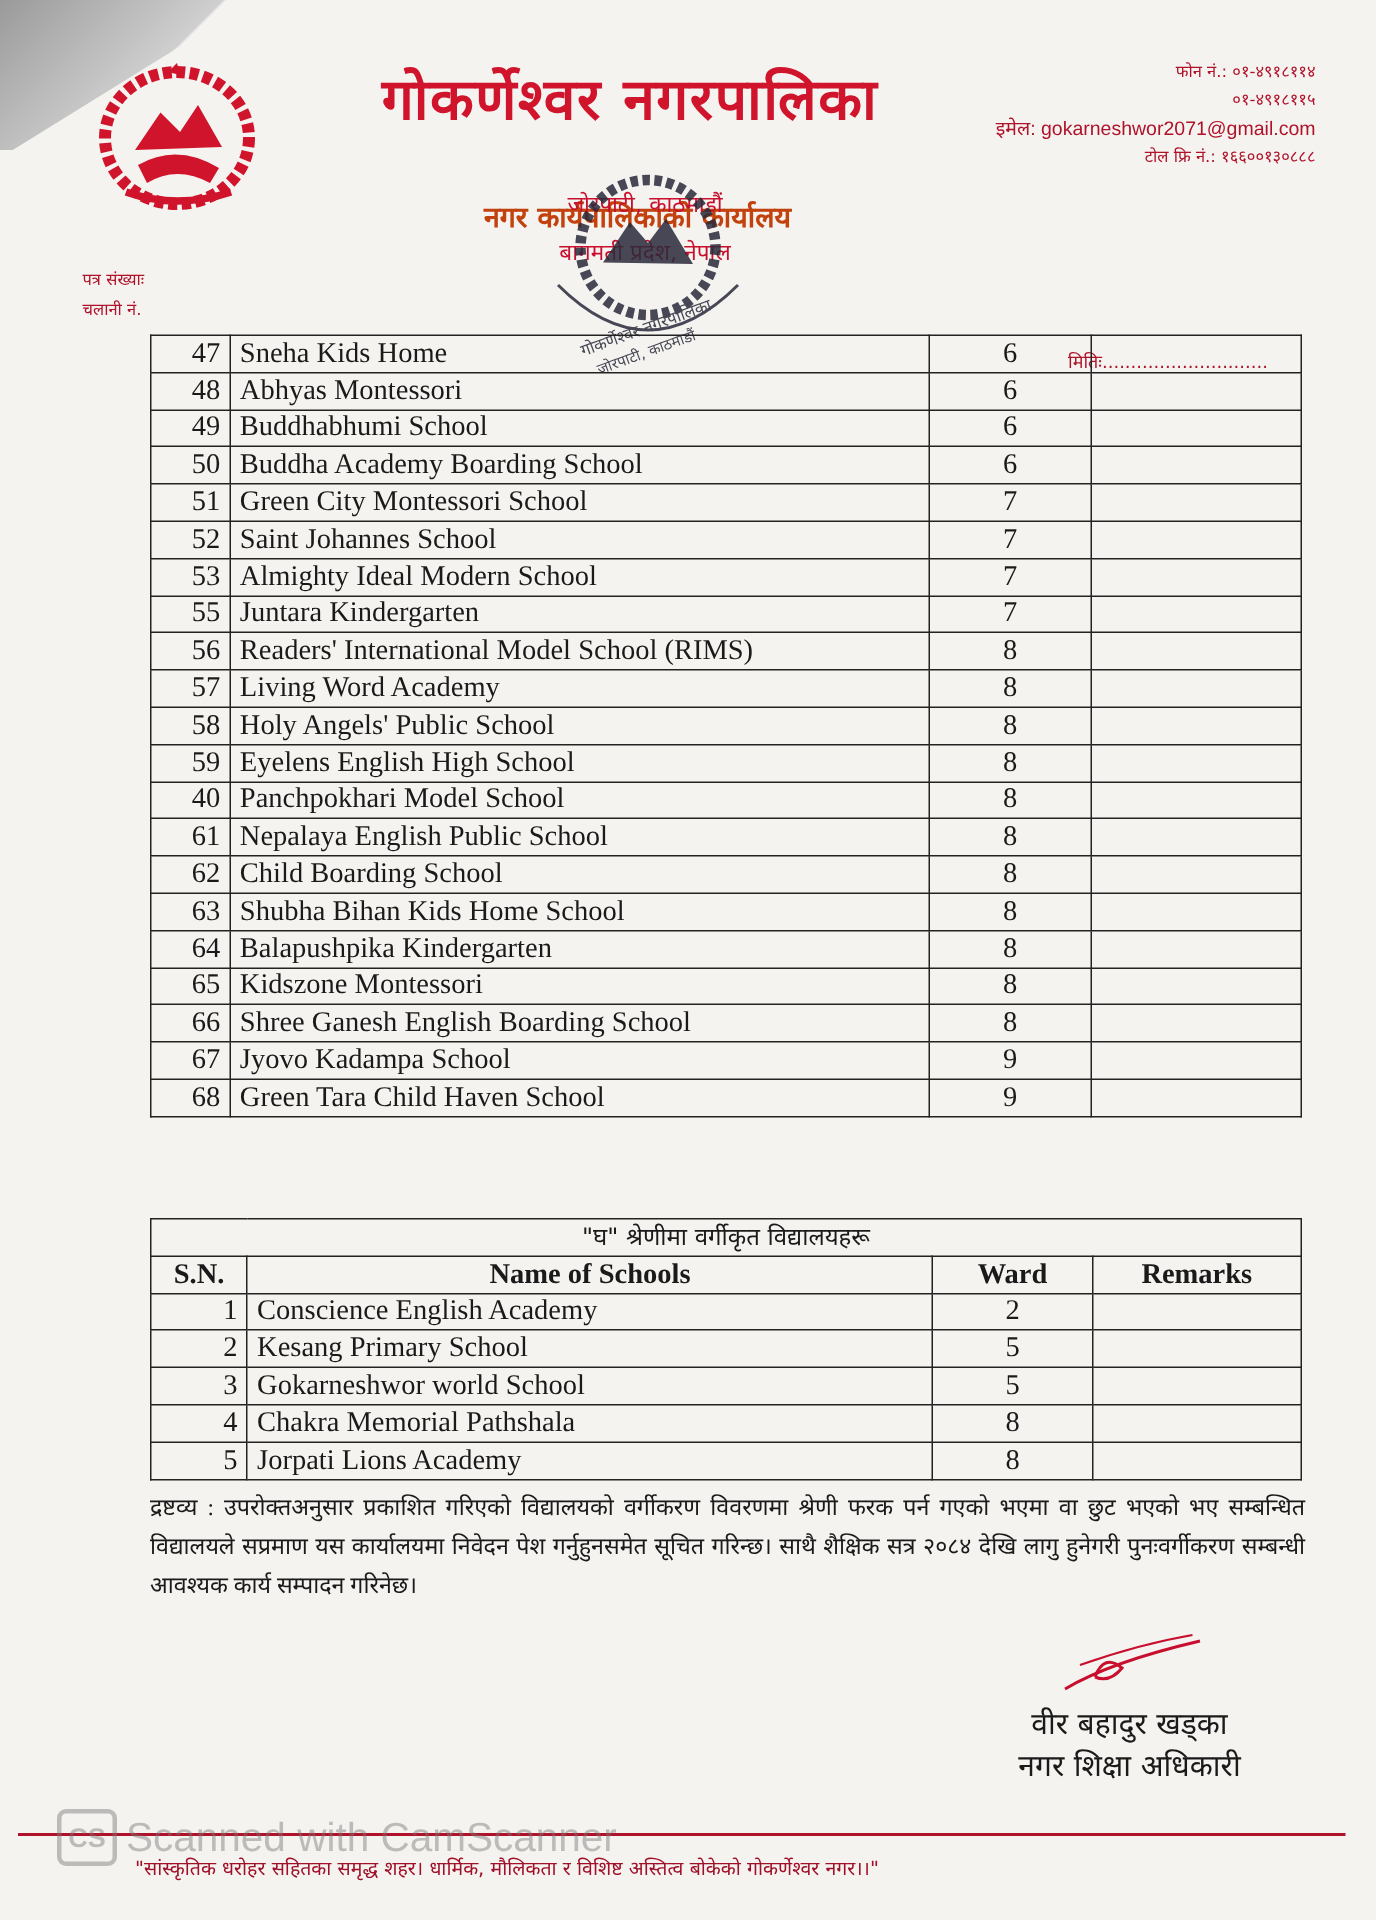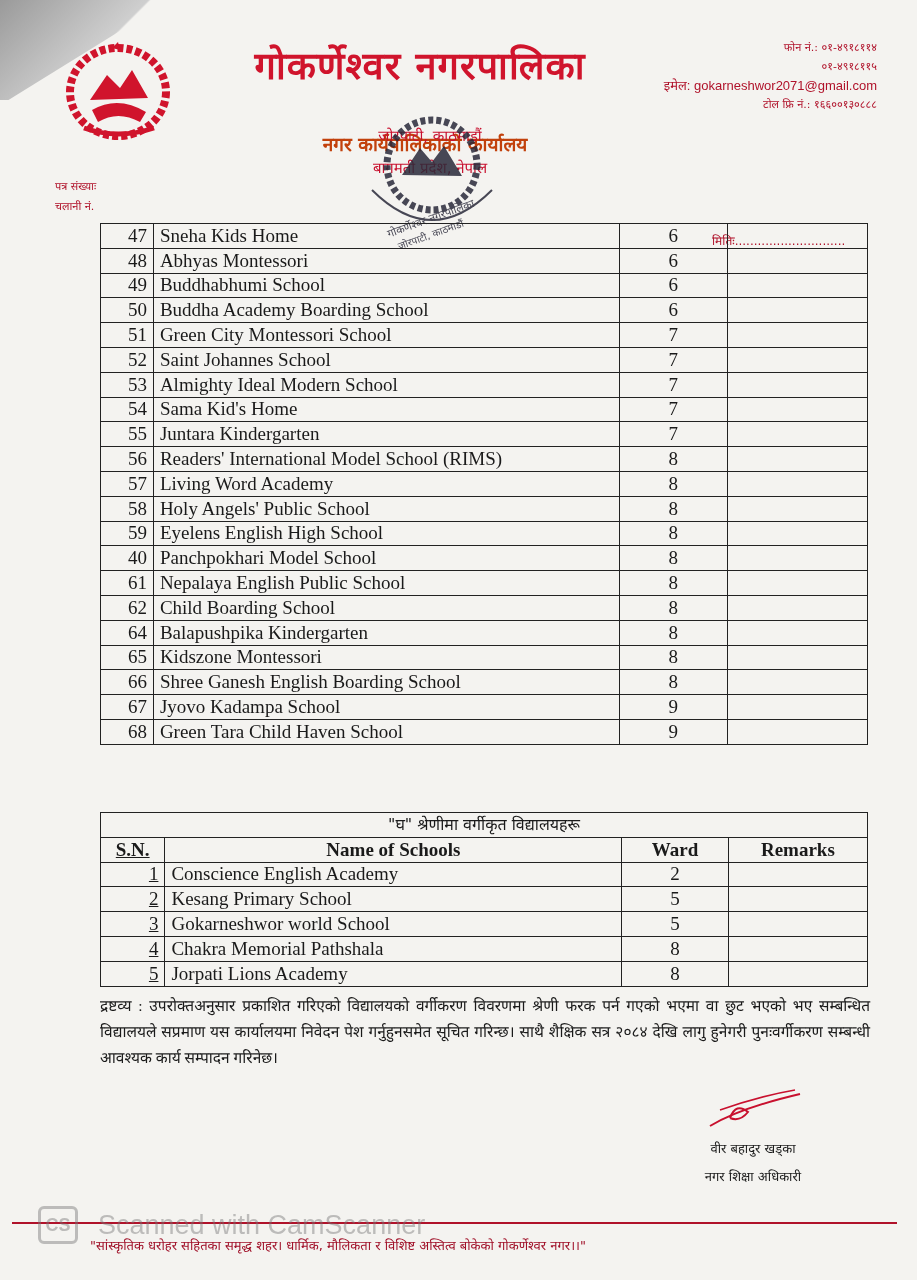--- a/index.html
+++ b/index.html
@@ -53,46 +53,46 @@
   }
   table.list td, table.list th {
     border: 1.5px solid #222; padding: 0 6px; height: 23.8px; line-height: 22px;
   }
   #tbl1 { left: 100px; top: 223px; width: 768px; }
   #tbl2 { left: 100px; top: 812px; width: 768px; }
   .c-sn { width: 40px; text-align: right; margin-top: 16px; }
   .c-name { width: 455px; text-align: left; }
   .c-ward { width: 95px; text-align: center; }
   .c-rem { width: 128px; }
-  #tbl2 .c-sn { width: 52px; text-decoration: underline; }
+  #tbl2 .c-sn { width: 52px; }
   #tbl2 .caption-row th {
     font-family: "DejaVu Sans", sans-serif; font-weight: normal; font-size: 16px; text-align: center;
   }
   #tbl2 .head-row th { font-weight: bold; font-size: 19px; text-align: center; }
   .note {
     position: absolute; left: 100px; top: 993px; width: 770px;
     font-family: Liberation Serif, serif; font-size: 15.5px; line-height: 26px;
     text-align: justify; color: #1a1a1a;
   }
   .signature {
     position: absolute; left: 700px; top: 1088px; width: 110px; height: 45px;
   }
   .signer {
     position: absolute; left: 668px; top: 1135px; width: 170px; text-align: center;
-    font-family: "DejaVu Sans", sans-serif; font-size: 13px; line-height: 28px;
+    font-family: "DejaVu Sans", sans-serif; font-size: 20px; line-height: 28px;
   }
   .footer-line {
     position: absolute; left: 12px; top: 1222px; width: 885px; height: 2px; background: #b0122a;
   }
   .footer-text {
     position: absolute; left: 90px; top: 1236px;
     font-family: "DejaVu Sans", sans-serif; color: #a01028; font-size: 13px;
   }
   .watermark {
-    position: absolute; left: 38px; top: 1206px; display: flex; align-items: center; gap: 20px;
+    position: absolute; left: 38px; top: 1206px; display: flex; align-items: center; gap: 6px;
     color: rgba(120,120,120,.45); font-family: "Liberation Sans", sans-serif; font-size: 27px;
   }
   .watermark .cs-box {
     width: 34px; height: 32px; border: 3px solid rgba(120,120,120,.45); border-radius: 6px;
     display: flex; align-items: center; justify-content: center; font-size: 18px; font-weight: bold;
   }
 </style>
 </head>
 <body>
 
@@ -170,26 +170,20 @@
         <td class="c-ward">7</td>
         <td class="c-rem"></td>
       </tr>
       <tr>
         <td class="c-sn">53</td>
         <td class="c-name">Almighty Ideal Modern School</td>
         <td class="c-ward">7</td>
         <td class="c-rem"></td>
       </tr>
       <tr>
-        <td class="c-sn">54</td>
-        <td class="c-name">Sama Kid's Home</td>
-        <td class="c-ward">7</td>
-        <td class="c-rem"></td>
-      </tr>
-      <tr>
         <td class="c-sn">55</td>
         <td class="c-name">Juntara Kindergarten</td>
         <td class="c-ward">7</td>
         <td class="c-rem"></td>
       </tr>
       <tr>
         <td class="c-sn">56</td>
         <td class="c-name">Readers' International Model School (RIMS)</td>
         <td class="c-ward">8</td>
         <td class="c-rem"></td>
@@ -220,20 +214,26 @@
       </tr>
       <tr>
         <td class="c-sn">61</td>
         <td class="c-name">Nepalaya English Public School</td>
         <td class="c-ward">8</td>
         <td class="c-rem"></td>
       </tr>
       <tr>
         <td class="c-sn">62</td>
         <td class="c-name">Child Boarding School</td>
+        <td class="c-ward">8</td>
+        <td class="c-rem"></td>
+      </tr>
+      <tr>
+        <td class="c-sn">63</td>
+        <td class="c-name">Shubha Bihan Kids Home School</td>
         <td class="c-ward">8</td>
         <td class="c-rem"></td>
       </tr>
       <tr>
         <td class="c-sn">64</td>
         <td class="c-name">Balapushpika Kindergarten</td>
         <td class="c-ward">8</td>
         <td class="c-rem"></td>
       </tr>
       <tr>

